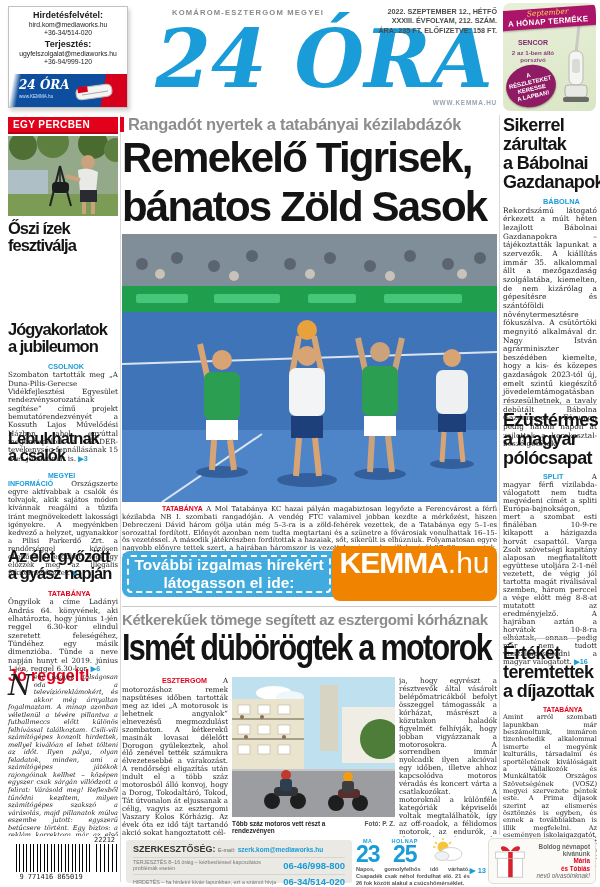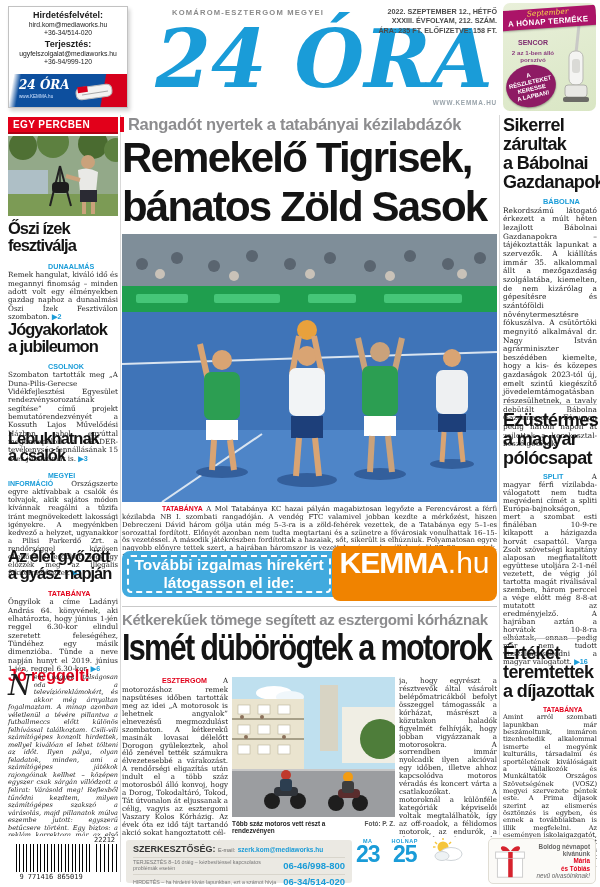--- a/index.html
+++ b/index.html
@@ -165,21 +165,20 @@
       <path d="M70 34 Q80 30 90 36 L88 56 L72 56 Z" fill="#e9e9e6"></path>
       <line x1="72" y1="44" x2="58" y2="40" stroke="#caa27b" stroke-width="4"></line>
       <rect x="72" y="54" width="17" height="12" fill="#2a2a33"></rect>
       <line x1="76" y1="66" x2="76" y2="78" stroke="#caa27b" stroke-width="4"></line>
       <line x1="85" y1="66" x2="85" y2="78" stroke="#caa27b" stroke-width="4"></line>
     </svg>
   </div>
 
   <div class="abs title l-title" style="top:220px">Őszi ízek
 fesztiválja</div>
-  <p class="abs body l-body" style="top:263px;margin:0"><b class="tag tblue">DUNAALMÁS</b> <span>Remek hangulat, kiváló idő és megannyi finomság – minden adott volt egy élményekben gazdag naphoz a dunaalmási Őszi Ízek Fesztiválon szombaton.</span> <b class="pg">▶2</b></p>
 
   <div class="abs title l-title" style="top:321px">Jógyakorlatok
 a jubileumon</div>
   <p class="abs body l-body" style="top:363px;margin:0"><b class="tag tblue">CSOLNOK</b> <span>Szombaton tartották meg „A Duna-Pilis-Gerecse Vidékfejlesztési Egyesület rendezvénysorozatának segítése” című projekt bemutatórendezvényét a Kossuth Lajos Művelődési Házban, ahol egyúttal megünnepelték a LEADER-tevékenység fennállásának 15 éves jubileumát is.</span> <b class="pg">▶3</b></p>
 
   <div class="abs title l-title" style="top:430px">Lebukhatnak
 a csalók</div>
   <p class="abs body l-body" style="top:472px;margin:0;font-size:7px"><b class="tag tblue">MEGYEI INFORMÁCIÓ</b> <span>Országszerte egyre aktívabbak a csalók és tolvajok, akik sajátos módon kívánnak reagálni a tűzifa iránt megnövekedett lakossági igényekre. A megyénkben kedvező a helyzet, ugyanakkor a Pilisi Parkerdő Zrt. a rendőrséggel közösen ellenőrzi az erdőket, hogy így előzzék meg az illegális fakitermeléseket.</span> <b class="pg">▶3</b></p>
 
   <div class="abs title l-title" style="top:548px">Az élet győzött
@@ -394,20 +393,24 @@
         <g stroke="#f5c53c" stroke-width="1.4">
             <line x1="13" y1="0" x2="13" y2="2"></line>
             <line x1="5" y1="4" x2="7" y2="6"></line>
             <line x1="21" y1="4" x2="19" y2="6"></line>
             <line x1="3" y1="9" x2="5.5" y2="9"></line>
           </g>
         <ellipse cx="21" cy="16" rx="11" ry="6.5" fill="#ffffff" stroke="#cfd4d8"></ellipse>
         <ellipse cx="12" cy="18" rx="7" ry="4.5" fill="#eef2f4" stroke="#cfd4d8"></ellipse>
       </svg>
     </div>
+    <div class="w-text">
+      <b class="pg w-pg">▶ 13</b>
+      <span>Napos, gomolyfelhős idő várható. Csapadék csak néhol fordulhat elő. 21 és 26 fok között alakul a csúcshőmérséklet.</span>
+    </div>
   </div>
 
   <div class="abs nameday">
     <svg width="36" height="40" viewBox="0 0 40 44" style="margin-left:3px">
       <rect x="6" y="18" width="28" height="22" fill="#ffffff" stroke="#c9c9c9"></rect>
       <rect x="18" y="18" width="5" height="22" fill="#d6232e"></rect>
       <rect x="4" y="12" width="32" height="7" fill="#ffffff" stroke="#c9c9c9"></rect>
       <rect x="18" y="12" width="5" height="7" fill="#d6232e"></rect>
       <path d="M20 11 C14 2 6 6 12 11 Z" fill="#d6232e"></path>
       <path d="M21 11 C27 2 35 6 29 11 Z" fill="#d6232e"></path>

